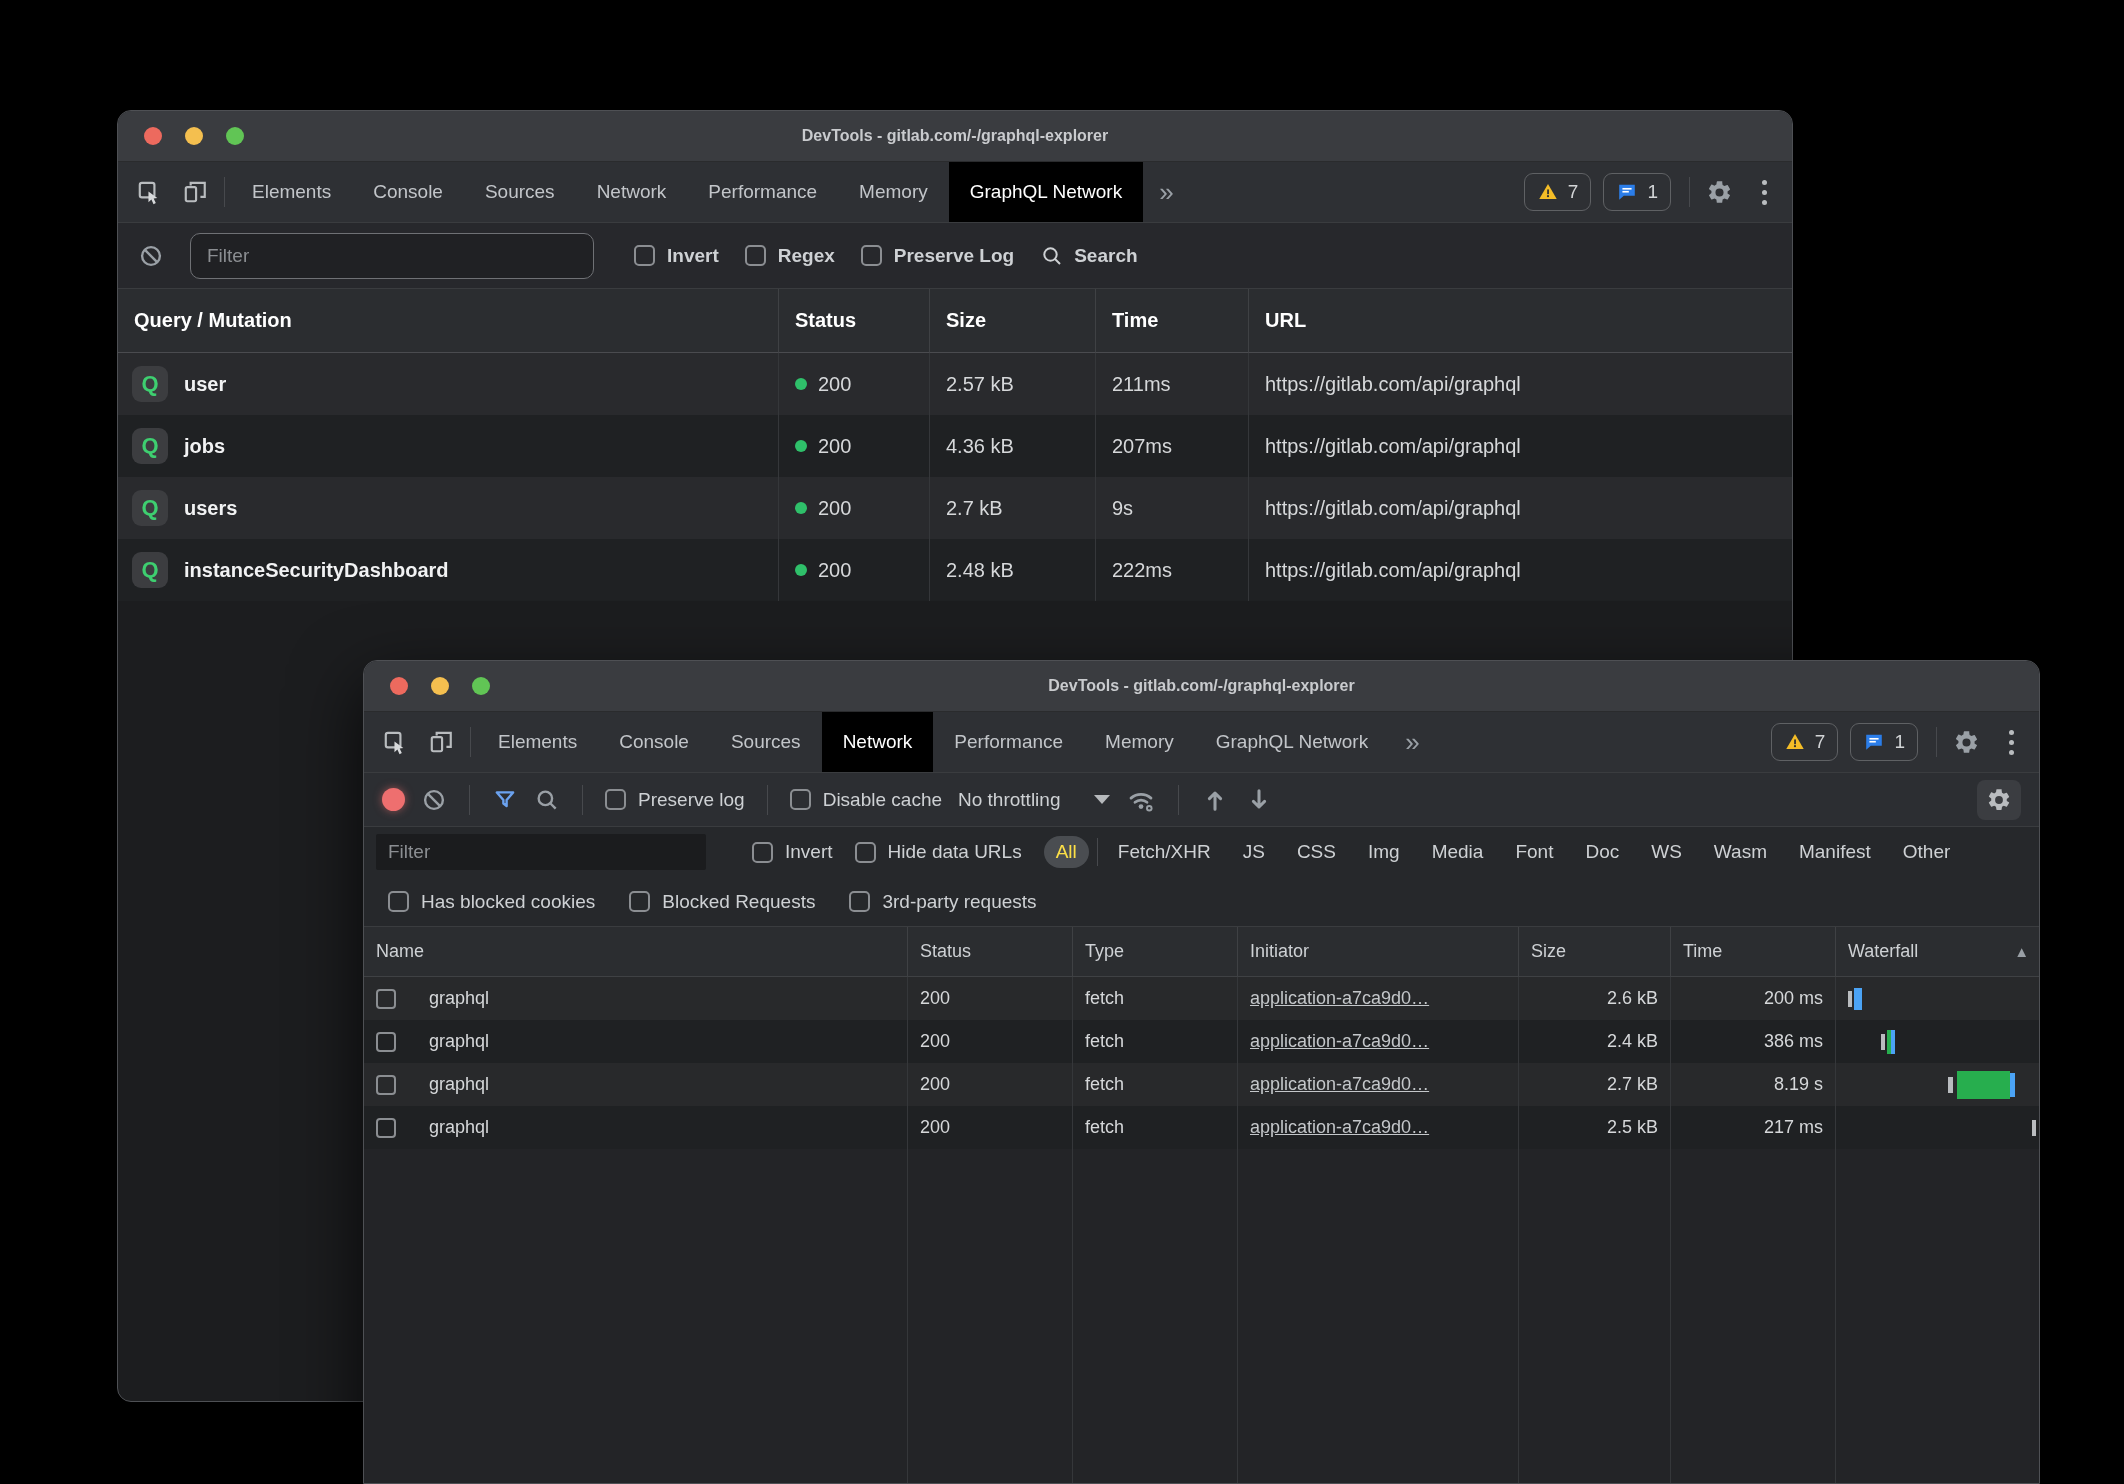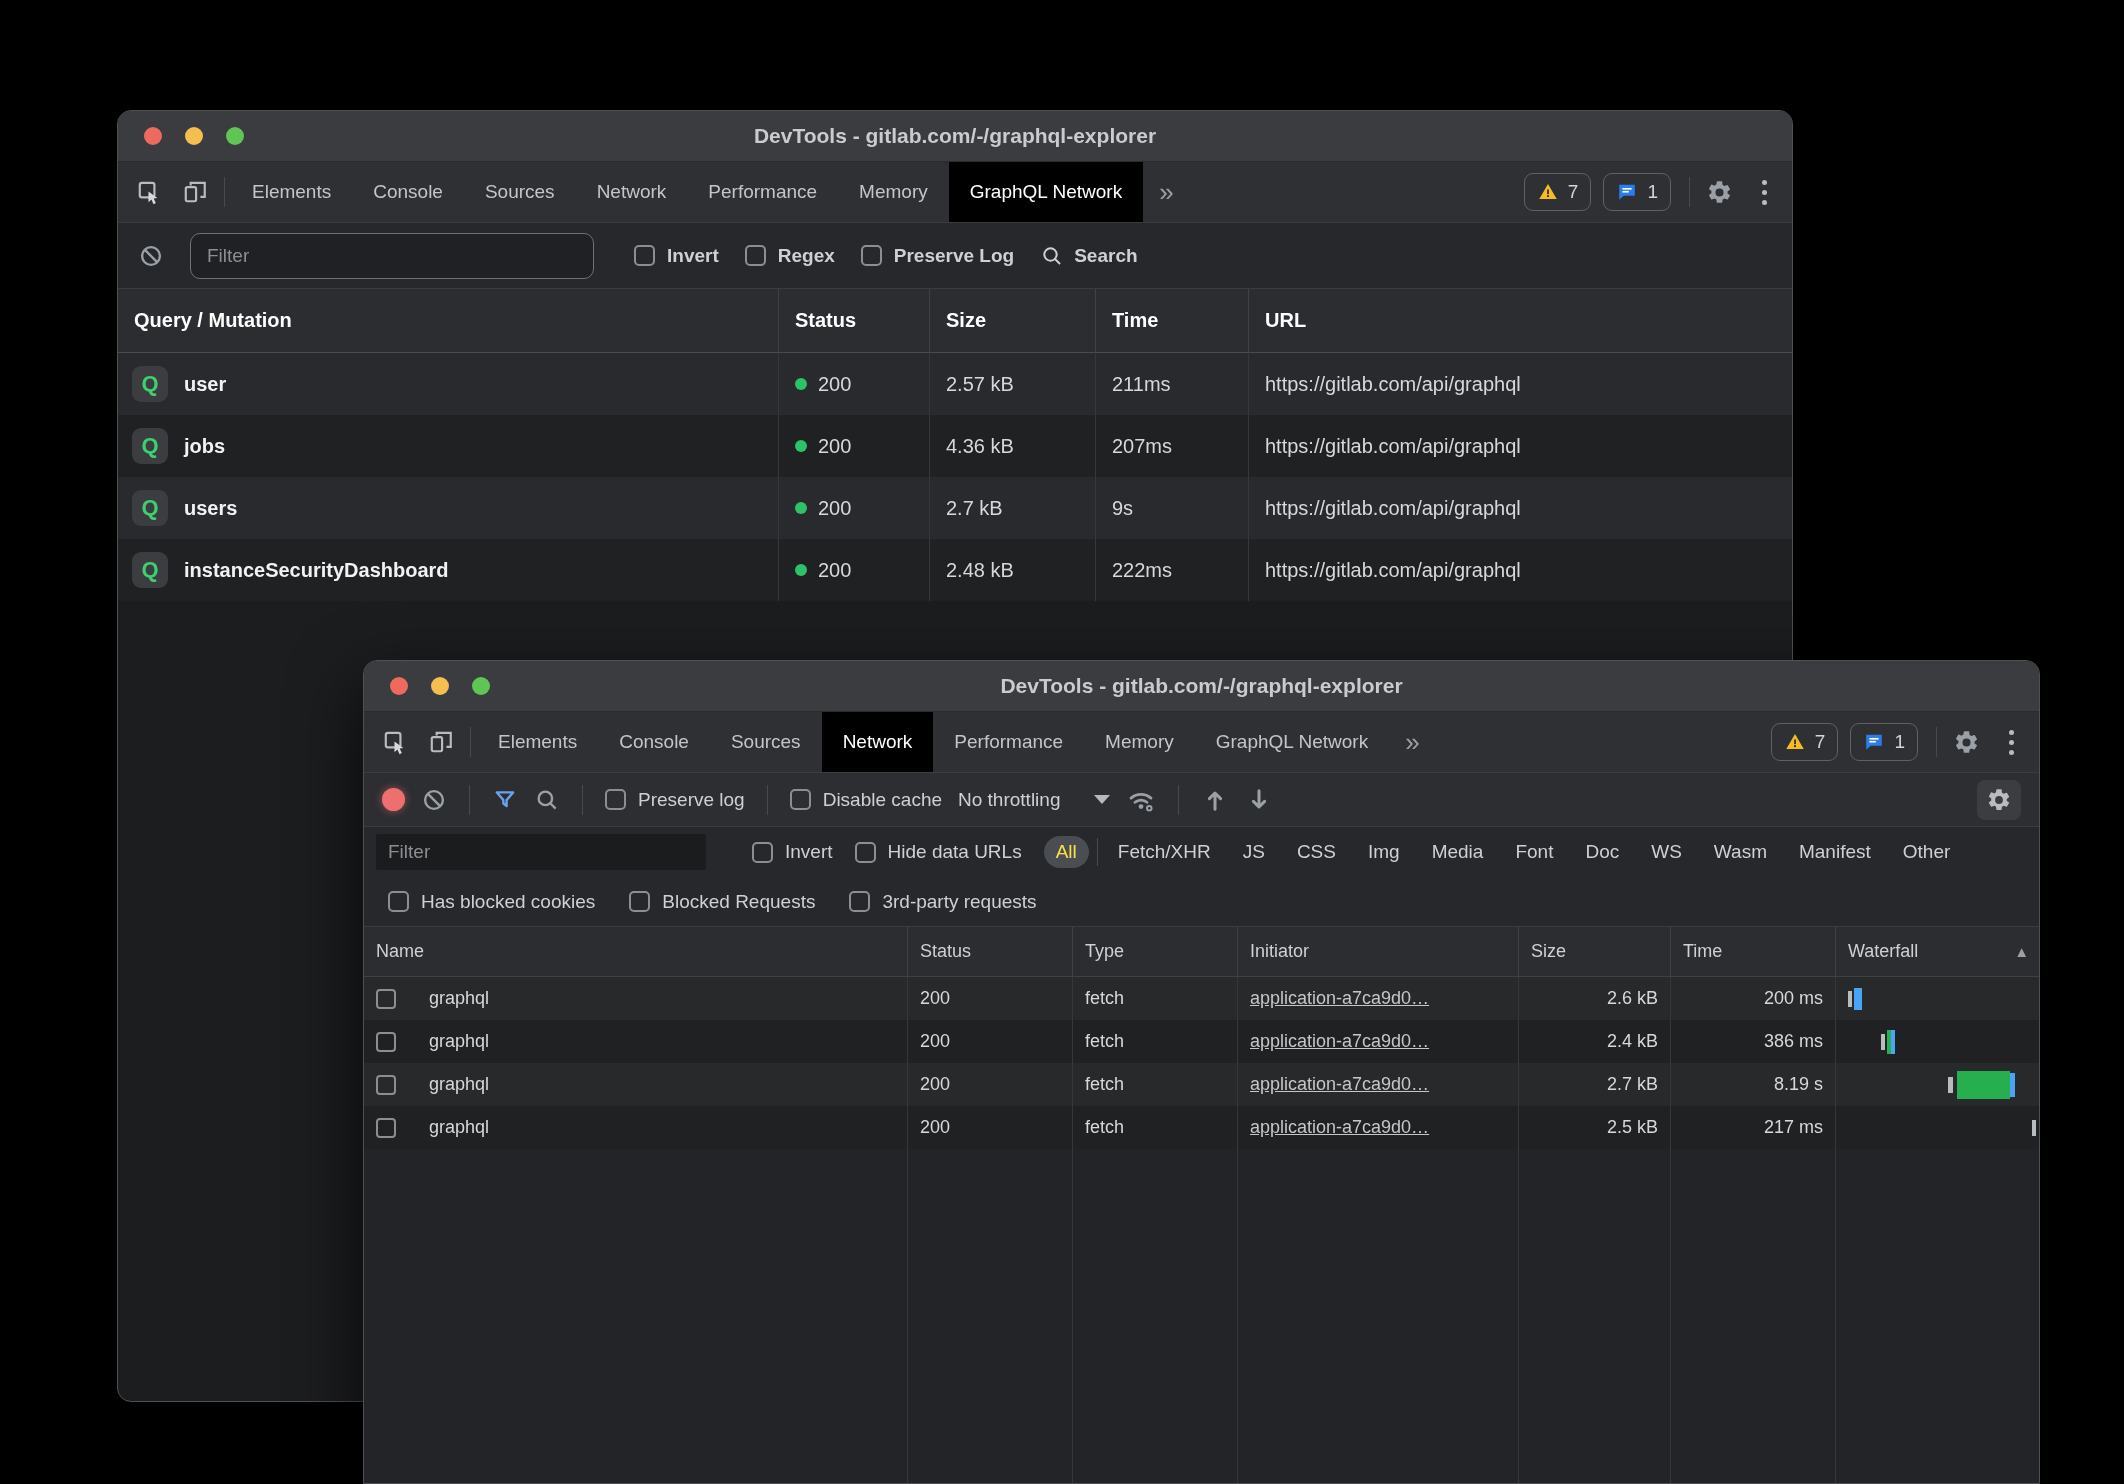--- a/index.html
+++ b/index.html
@@ -9,21 +9,21 @@
 
   
   .window { position:absolute; background:#1c1d1f; border:1px solid #4e5054; border-radius:14px;
             overflow:hidden; box-shadow:0 24px 70px rgba(0,0,0,.75); }
   .window.front { border-radius:14px 14px 0 0; }
   .titlebar { height:51px; background:#3a3c40; display:flex; align-items:center; justify-content:center;
               position:relative; border-bottom:1px solid #2a2b2d; }
   .lights { position:absolute; left:26px; top:0; height:100%; display:flex; align-items:center; gap:23px; }
   .light { width:18px; height:18px; border-radius:50%; }
   .light.red { background:#ed6a5e; } .light.yellow { background:#f4bf4f; } .light.green { background:#61c555; }
-  .wtitle { font-size:21px; font-weight:bold; color:#c9cbce; }
+  .wtitle { font-size:16px; font-weight:bold; color:#c9cbce; }
 
   .tabbar { height:61px; background:#2e3034; display:flex; align-items:stretch; border-bottom:1px solid #3a3c3f; }
   .icon-btn { display:flex; align-items:center; justify-content:center; width:46px; color:#b9bcbf; }
   .vdiv { width:1px; height:30px; background:#47494d; align-self:center; margin:0 6px; }
   .tab { display:flex; align-items:center; padding:0 21px; font-size:19px; color:#c2c5c9; white-space:nowrap; }
   .tab.selected { background:#000; color:#fff; }
   .more-tabs { display:flex; align-items:center; padding:0 16px; color:#9aa0a6; font-size:26px; }
   .tab-spacer { flex:1; }
   .badge { display:flex; align-items:center; gap:9px; border:1px solid #5f6164; border-radius:9px;
            padding:0 12px; height:38px; align-self:center; color:#d3d5d7; font-size:19px; margin-right:12px; }

